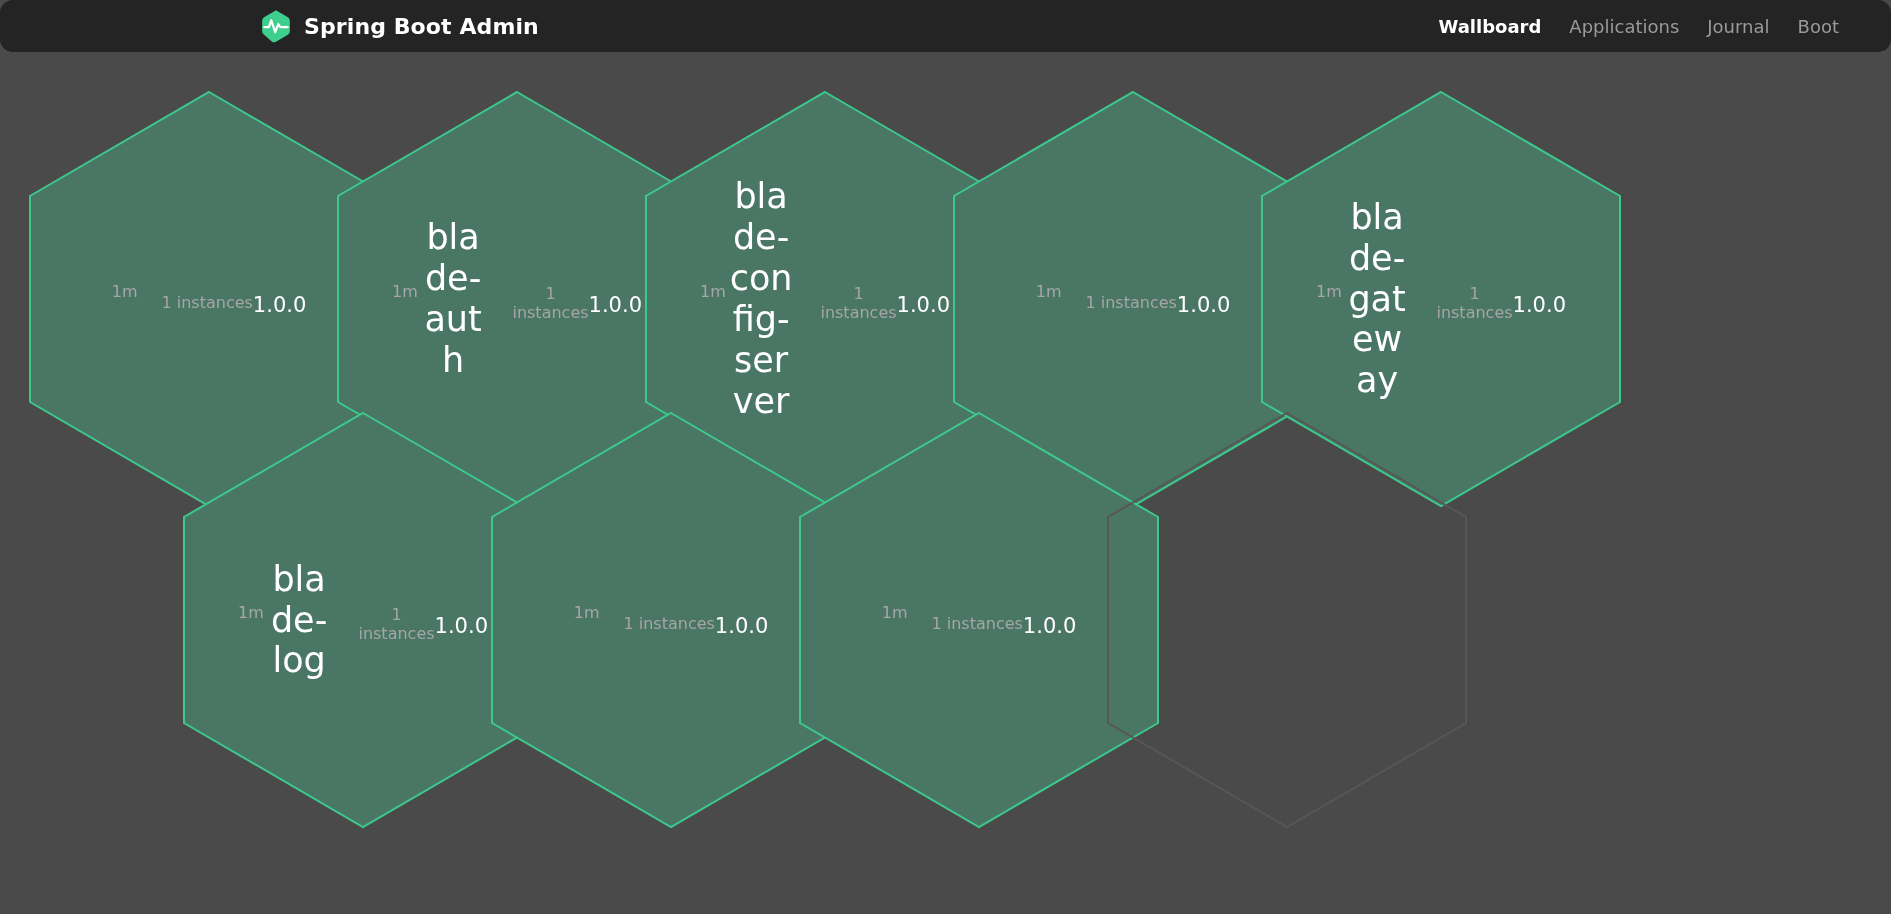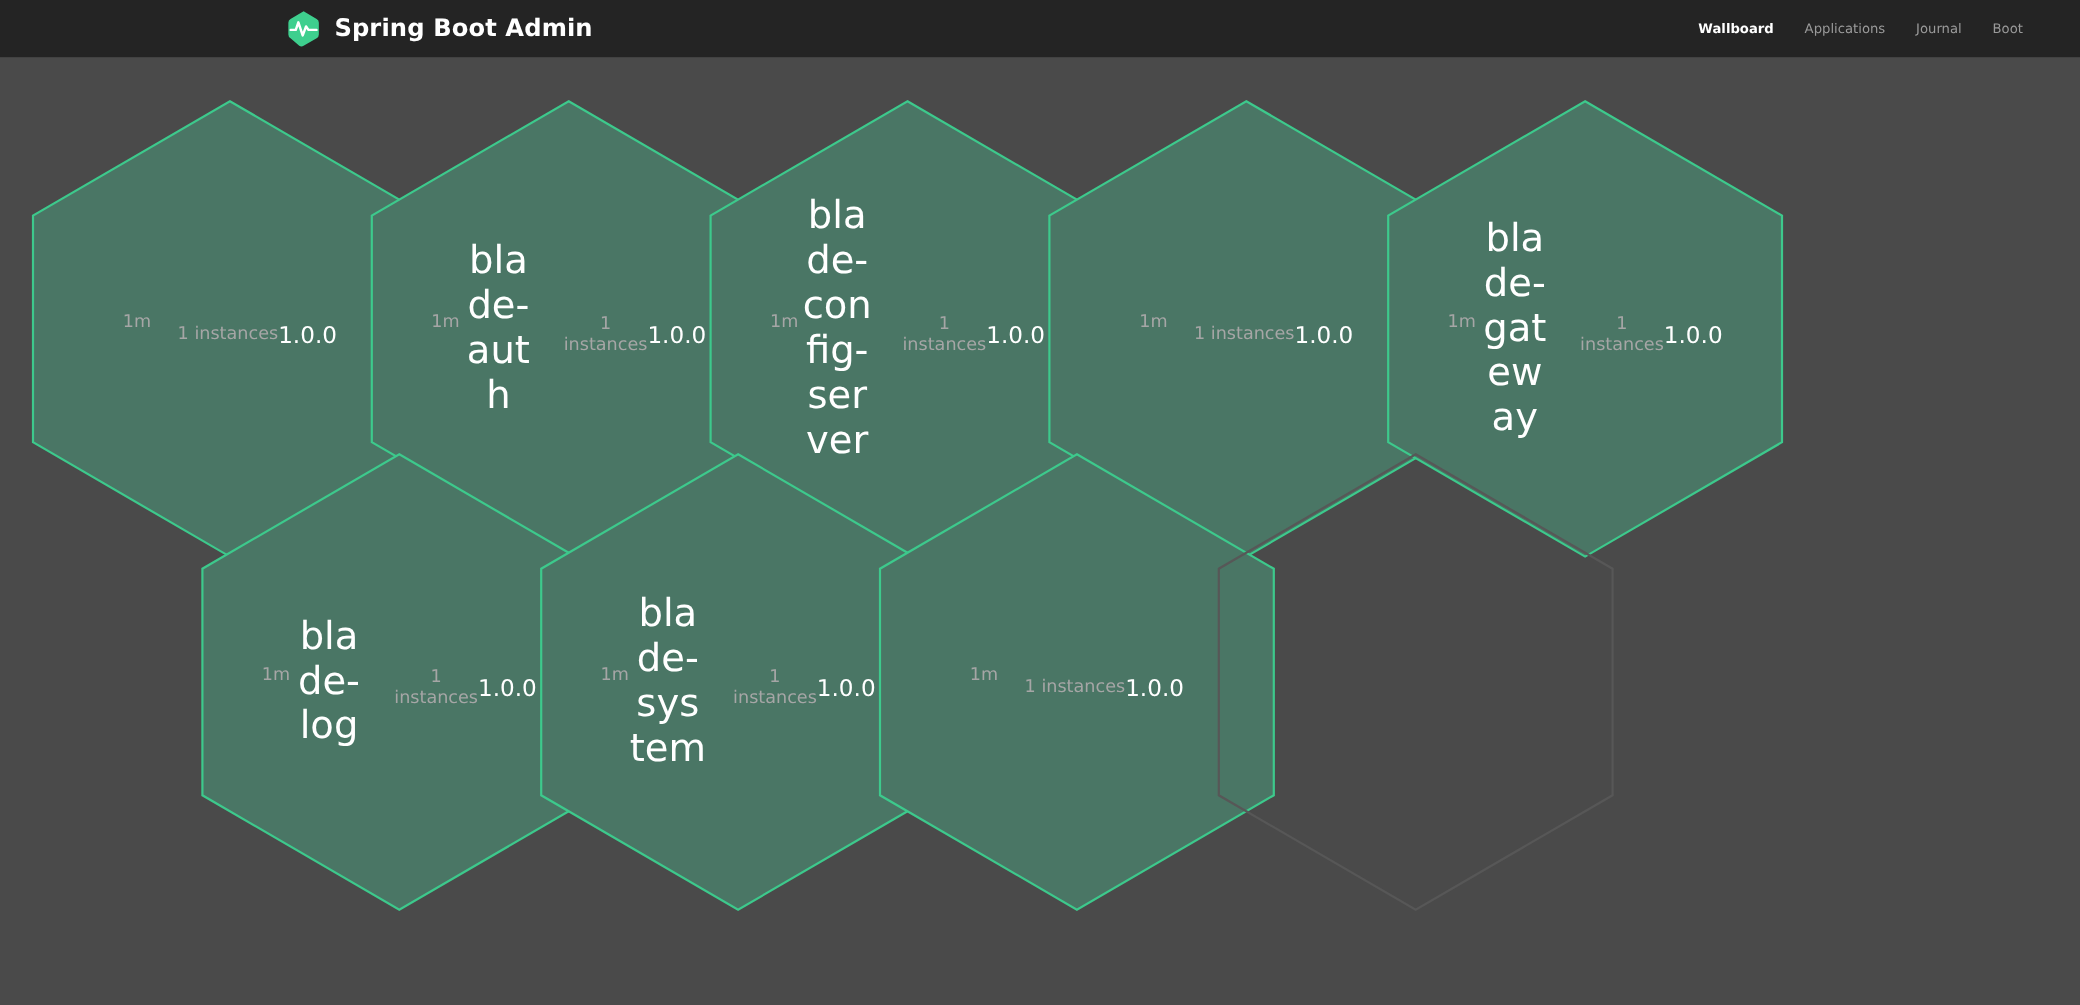--- a/index.html
+++ b/index.html
@@ -13,20 +13,21 @@
 
   
   .navbar {
     position: absolute;
     top: 0; left: 0;
     width: 1891px;
     height: 52px;
     background: #242424;
     display: flex;
     align-items: center;
+    border-radius: 13px;
   }
   .brand {
     display: flex;
     align-items: center;
     margin-left: 258px;
     gap: 10px;
     cursor: pointer;
   }
   .brand-logo {
     width: 36px;
@@ -43,21 +44,21 @@
   }
   .nav-links {
     margin-left: auto;
     margin-right: 52px;
     display: flex;
     align-items: center;
     gap: 28px;
   }
   .nav-link {
     color: #9a9a9a;
-    font-size: 12px;
+    font-size: 18px;
     text-decoration: none;
     white-space: nowrap;
     cursor: pointer;
   }
   .nav-link.active {
     color: #ffffff;
     font-weight: bold;
   }
 
   
@@ -212,21 +213,20 @@
       <div class="hex-version">1.0.0</div>
     </div>
   </div>
 
   <div class="hex" style="left:490px;  top:359px;">
     <svg viewBox="0 0 362 418" preserveAspectRatio="none">
       <polygon points="181,2 360,106 360,312 181,416 2,312 2,106" fill="#4a7665" stroke="#3dc98c" stroke-width="2"></polygon>
     </svg>
     <div class="hex-body">
       <div class="hex-status">1m</div>
-      <div class="hex-name">blade-system</div>
       <div class="hex-instances">1 instances</div>
       <div class="hex-version">1.0.0</div>
     </div>
   </div>
 
   <div class="hex" style="left:798px;  top:359px;">
     <svg viewBox="0 0 362 418" preserveAspectRatio="none">
       <polygon points="181,2 360,106 360,312 181,416 2,312 2,106" fill="#4a7665" stroke="#3dc98c" stroke-width="2"></polygon>
     </svg>
     <div class="hex-body">

